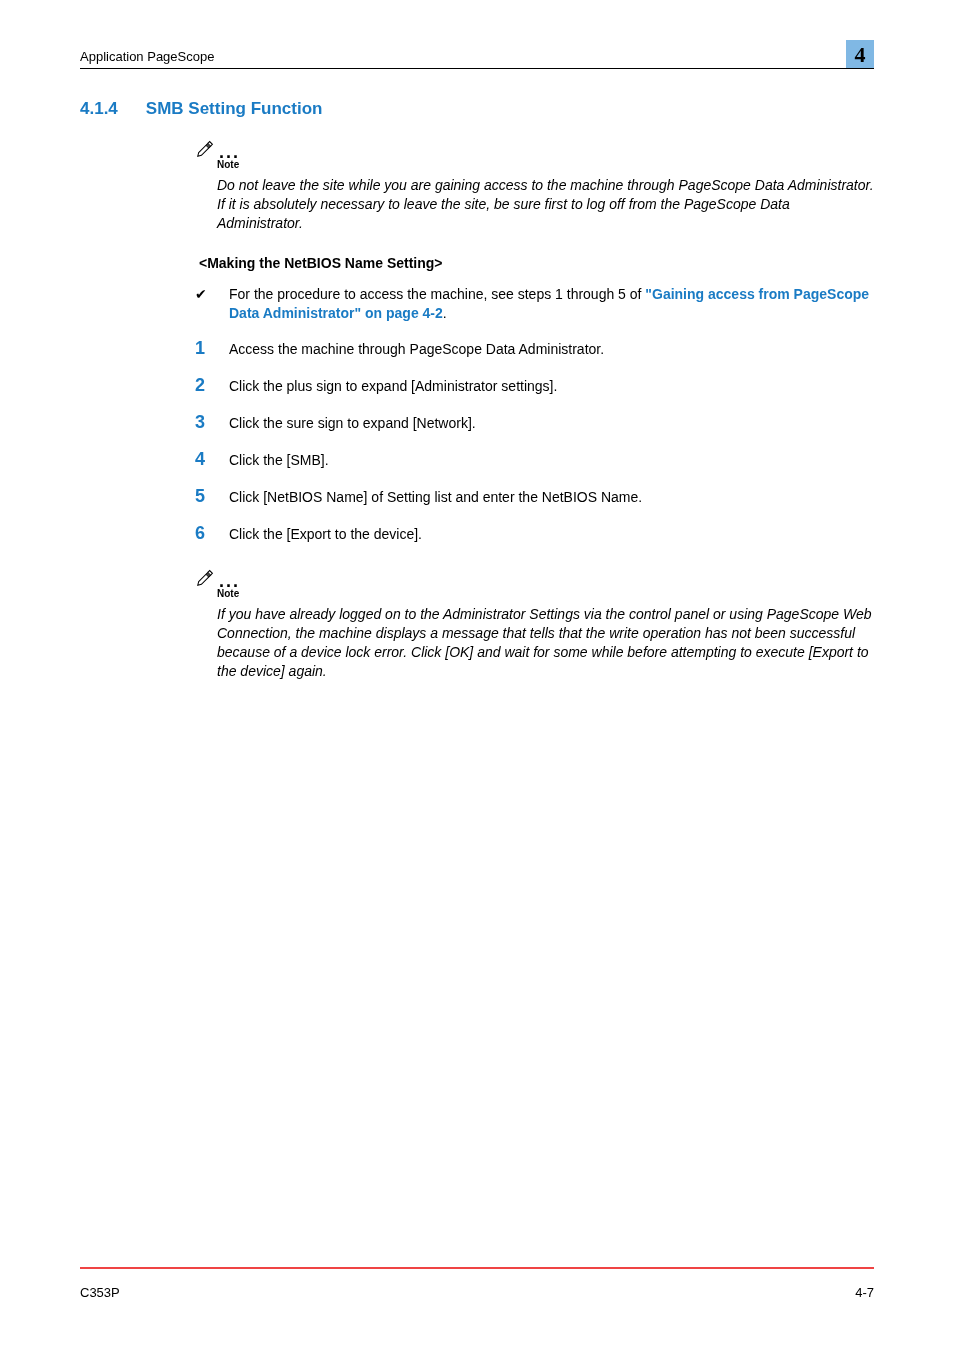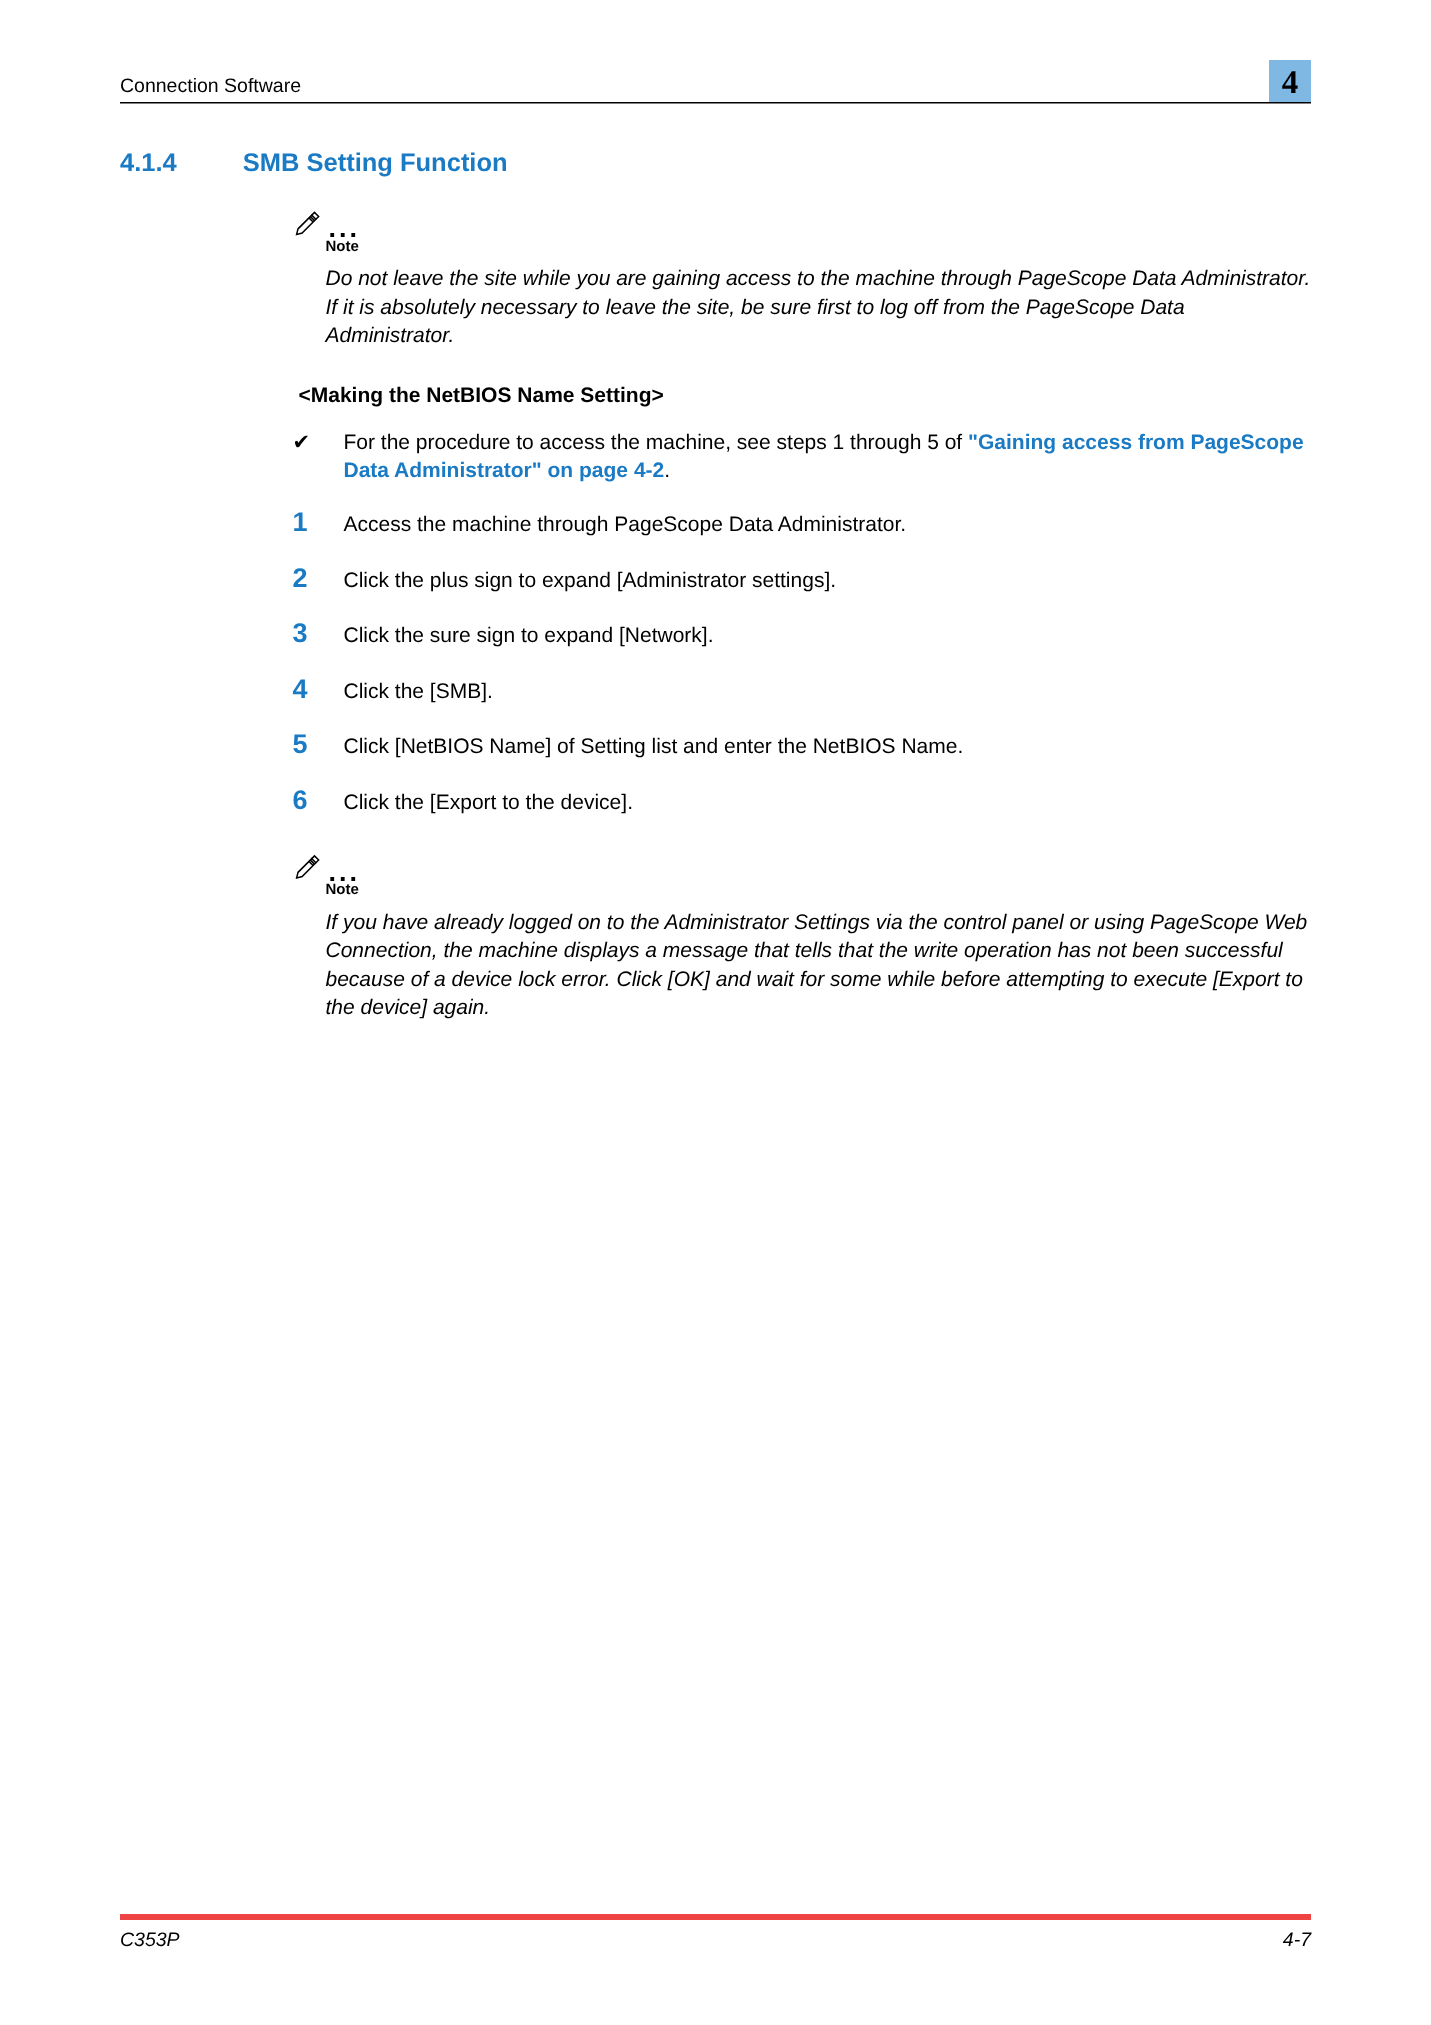--- a/index.html
+++ b/index.html
@@ -40,21 +40,21 @@
     font-size: 22px;
     font-weight: bold;
     font-family: "Times New Roman", Times, serif;
     color: #000;
     padding-bottom: 0px;
     box-sizing: border-box;
   }
   .section-heading {
     margin-top: 30px;
     display: flex;
-    gap: 44px;
+    gap: 28px;
     font-size: 17px;
     font-weight: bold;
     color: #1a7bc4;
   }
   .content-block {
     margin-left: 115px;
     margin-right: 0;
   }
   .note-heading-row {
     margin-top: 18px;
@@ -110,35 +110,34 @@
     font-family: Arial, Helvetica, sans-serif;
   }
   .step-text { flex: 1; line-height: 1.3; }
   .pencil-svg { width: 22px; height: 22px; display: block; }
   .dots { font-size: 18px; font-weight: bold; letter-spacing: 2px; line-height: 10px; padding-bottom: 2px; }
   .footer-row {
     position: absolute;
     left: 80px;
     right: 80px;
     bottom: 50px;
-    border-top: 4px solid #ef4444;
+    border-top: 2px solid #ef4444;
     display: flex;
     justify-content: space-between;
     font-size: 13px;
-    padding-top: 5px;
-    font-style: italic;
+    padding-top: 16px;
   }
 </style>
 </head>
 <body>
 
 <div class="page">
 
   <div class="header-row">
-    <div class="header-text">Connection Software</div>
+    <div class="header-text">Application PageScope</div>
     <div class="chapter-badge">
       <span>4</span>
     </div>
   </div>
 
   <div class="section-heading">
     <span>4.1.4</span>
     <span>SMB Setting Function</span>
   </div>
 

